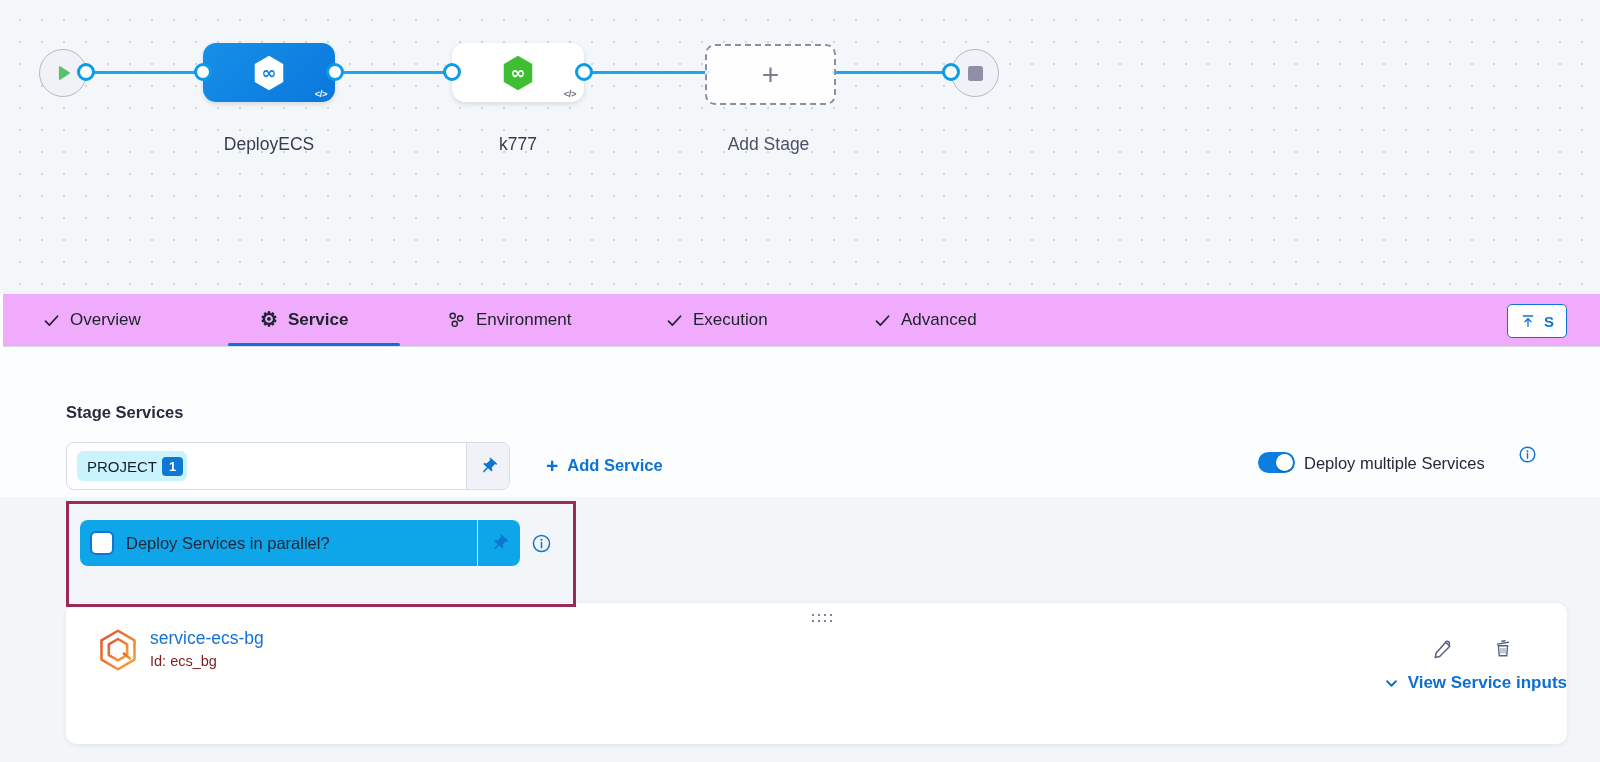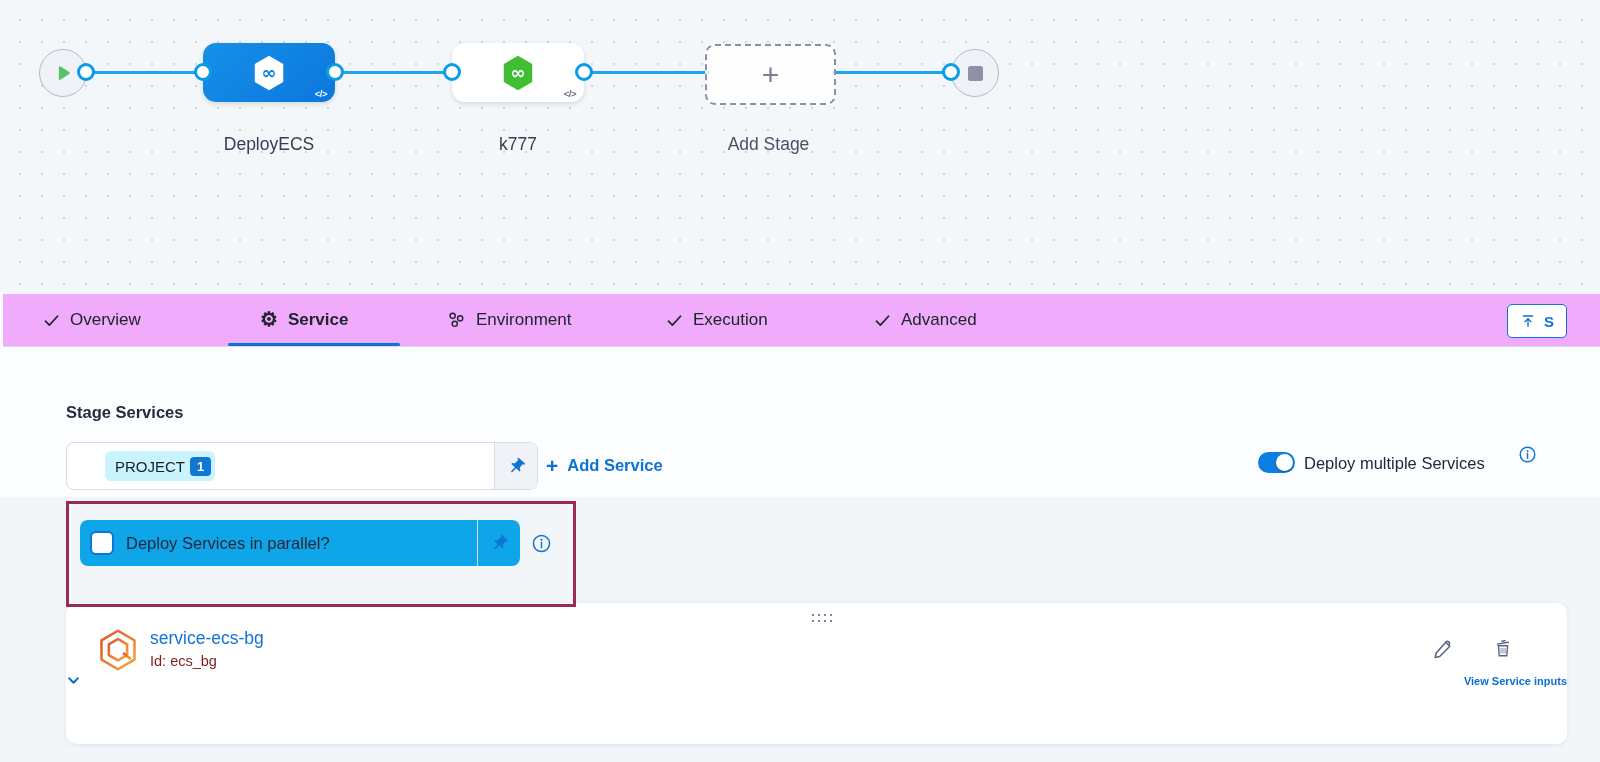--- a/index.html
+++ b/index.html
@@ -34,21 +34,21 @@
   .underline{bottom:0;left:225px;width:172px;height:3.5px;background:#0c72d3;border-radius:2px;}
   .save-btn{left:1507px;top:304px;height:34px;padding:0 12px;border:1.5px solid #0c72d3;
     border-radius:5px;background:#fff;color:#0c72d3;font-size:15px;font-weight:bold;
     display:flex;align-items:center;gap:8px;}
 
   
   .content{left:0;top:347px;width:1600px;height:415px;background:#fcfdfe;}
   .panel{left:0;top:497px;width:1600px;height:265px;background:#f2f6f9;}
   .section-label{left:66px;top:403px;font-size:16.5px;font-weight:bold;color:#272b3d;}
   .select-box{left:66px;top:442px;width:442px;height:46px;background:#fff;border:1px solid #d8dbe6;
-    border-radius:8px;display:flex;align-items:center;padding-left:28px;}
+    border-radius:8px;display:flex;align-items:center;}
   .chip{margin-left:10px;height:30px;background:#c9f3fd;border-radius:6px;padding:0 4px 0 10px;
     display:flex;align-items:center;gap:5px;font-size:15px;color:#17202b;}
   .chip-badge{background:#0f77d4;color:#fff;font-size:13px;font-weight:bold;border-radius:4px;
     padding:2px 7px;}
   .pin-cell{margin-left:auto;width:42px;align-self:stretch;background:#f1f2f7;
     border-left:1px solid #d8dbe6;border-radius:0 7px 7px 0;display:flex;align-items:center;justify-content:center;}
   .add-service{left:546px;top:450px;height:30px;display:flex;align-items:center;gap:9px;
     color:#0c72d3;font-size:16.5px;font-weight:bold;}
   .add-service .plus{font-size:21px;font-weight:bold;line-height:1;}
   .toggle{left:1258px;top:452px;width:37px;height:21px;border-radius:11px;background:#0b7ee0;}
@@ -67,21 +67,21 @@
   .card{left:66px;top:603px;width:1501px;height:141px;background:#fff;border-radius:10px;
     box-shadow:0 1px 4px rgba(30,50,90,.10);}
   .dots{position:absolute;left:744px;top:9px;display:grid;grid-template-columns:repeat(4,6px);
     grid-auto-rows:6px;}
   .dots span{width:2.6px;height:2.6px;border-radius:50%;background:#565a74;margin:auto;}
   .svc-name{position:absolute;left:84px;top:25px;font-size:17.5px;color:#1472d6;}
   .svc-id{position:absolute;left:84px;top:50px;font-size:14.5px;color:#7f1d1d;}
   .icon-btn{position:absolute;top:32px;width:26px;height:26px;display:flex;align-items:center;
     justify-content:center;background:none;border:none;padding:0;}
   .view-inputs{position:absolute;left:0;top:70px;width:100%;display:flex;align-items:center;
-    justify-content:space-between;gap:9px;color:#0d6fd0;font-size:11px;font-weight:bold;}
+    justify-content:flex-end;gap:9px;color:#0d6fd0;font-size:17px;font-weight:bold;}
 </style>
 </head>
 <body>
 
 <div class="abs canvas">
 
   <div class="abs edge" style="left:70px;width:140px;"></div>
   <div class="abs edge" style="left:335px;width:120px;"></div>
   <div class="abs edge" style="left:584px;width:126px;"></div>
   <div class="abs edge" style="left:832px;width:122px;"></div>

